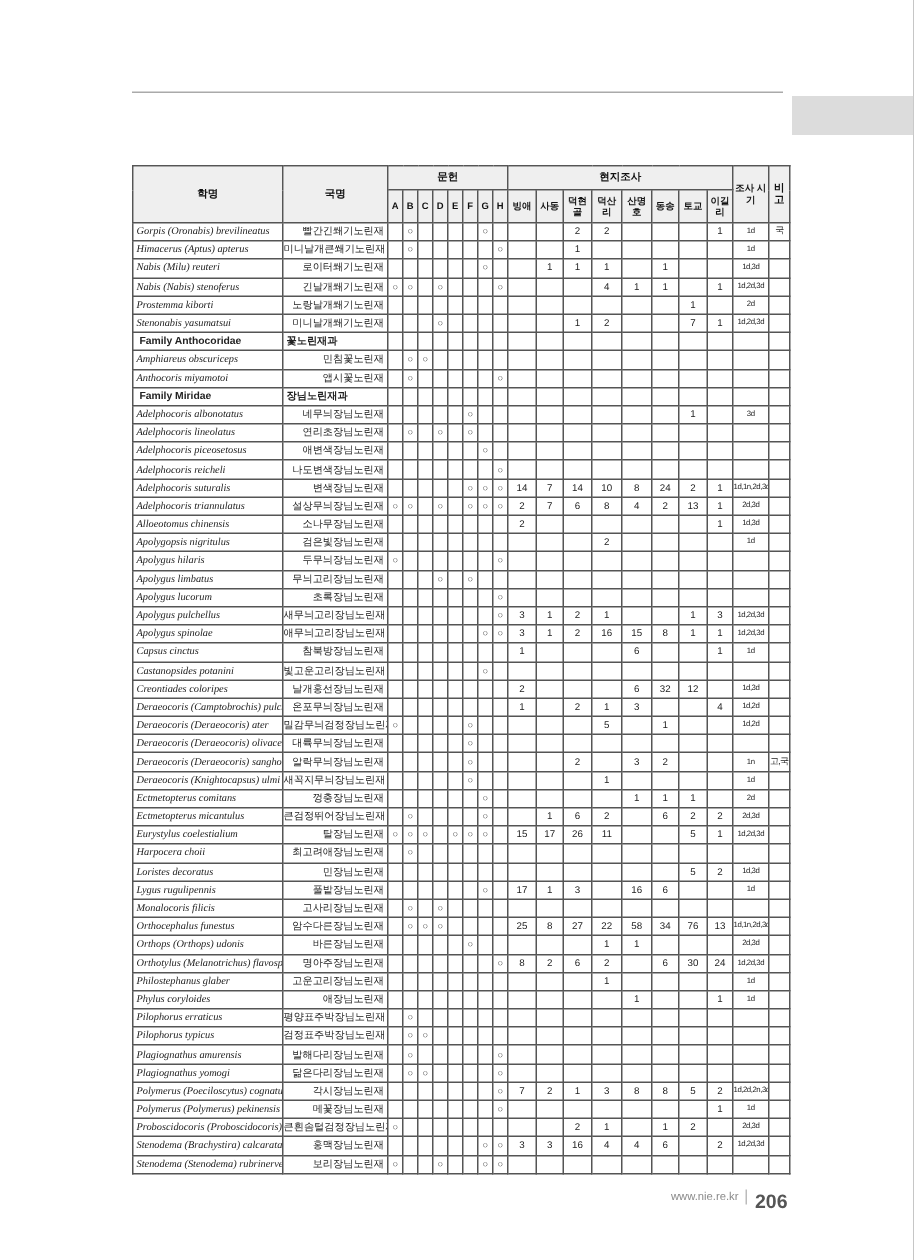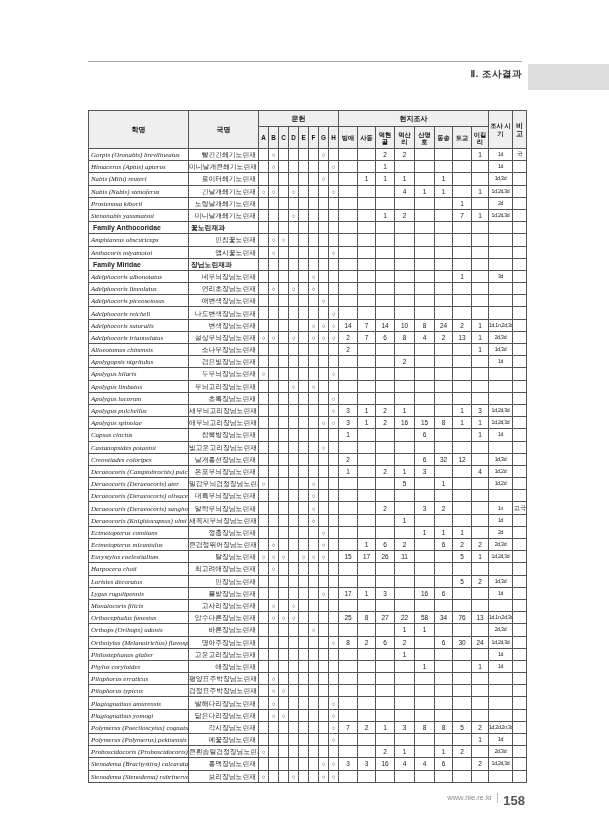--- a/index.html
+++ b/index.html
@@ -35,21 +35,20 @@
   #footer-url{font-size:7.5px;color:#8a8a8a;}
   #footer-sep{width:1px;height:10px;background:#bbb;}
   #footer-page{font-size:13px;color:#555;font-weight:bold;}
 </style>
 </head>
 <body>
 
 <div id="page">
 
   <div id="top-rule"></div>
-  <div id="page-header-title">Ⅱ. 조사결과</div>
   <div id="edge-tab"></div>
 
   <div id="tbl-wrap">
     <table>
       <colgroup>
         <col style="width:100px">
           <col style="width:70px">
         <col span="8" style="width:10px">
         <col style="width:19px">
           <col style="width:18px">
@@ -1235,16 +1234,16 @@
             <td class="period-cell"></td>
             <td class="note-cell"></td>
           </tr>
         </tbody>
     </table>
   </div>
 
   <div id="footer">
     <span id="footer-url">www.nie.re.kr</span>
     <span id="footer-sep"></span>
-    <span id="footer-page">158</span>
+    <span id="footer-page">206</span>
   </div>
 
 </div>
 
 </body></html>

